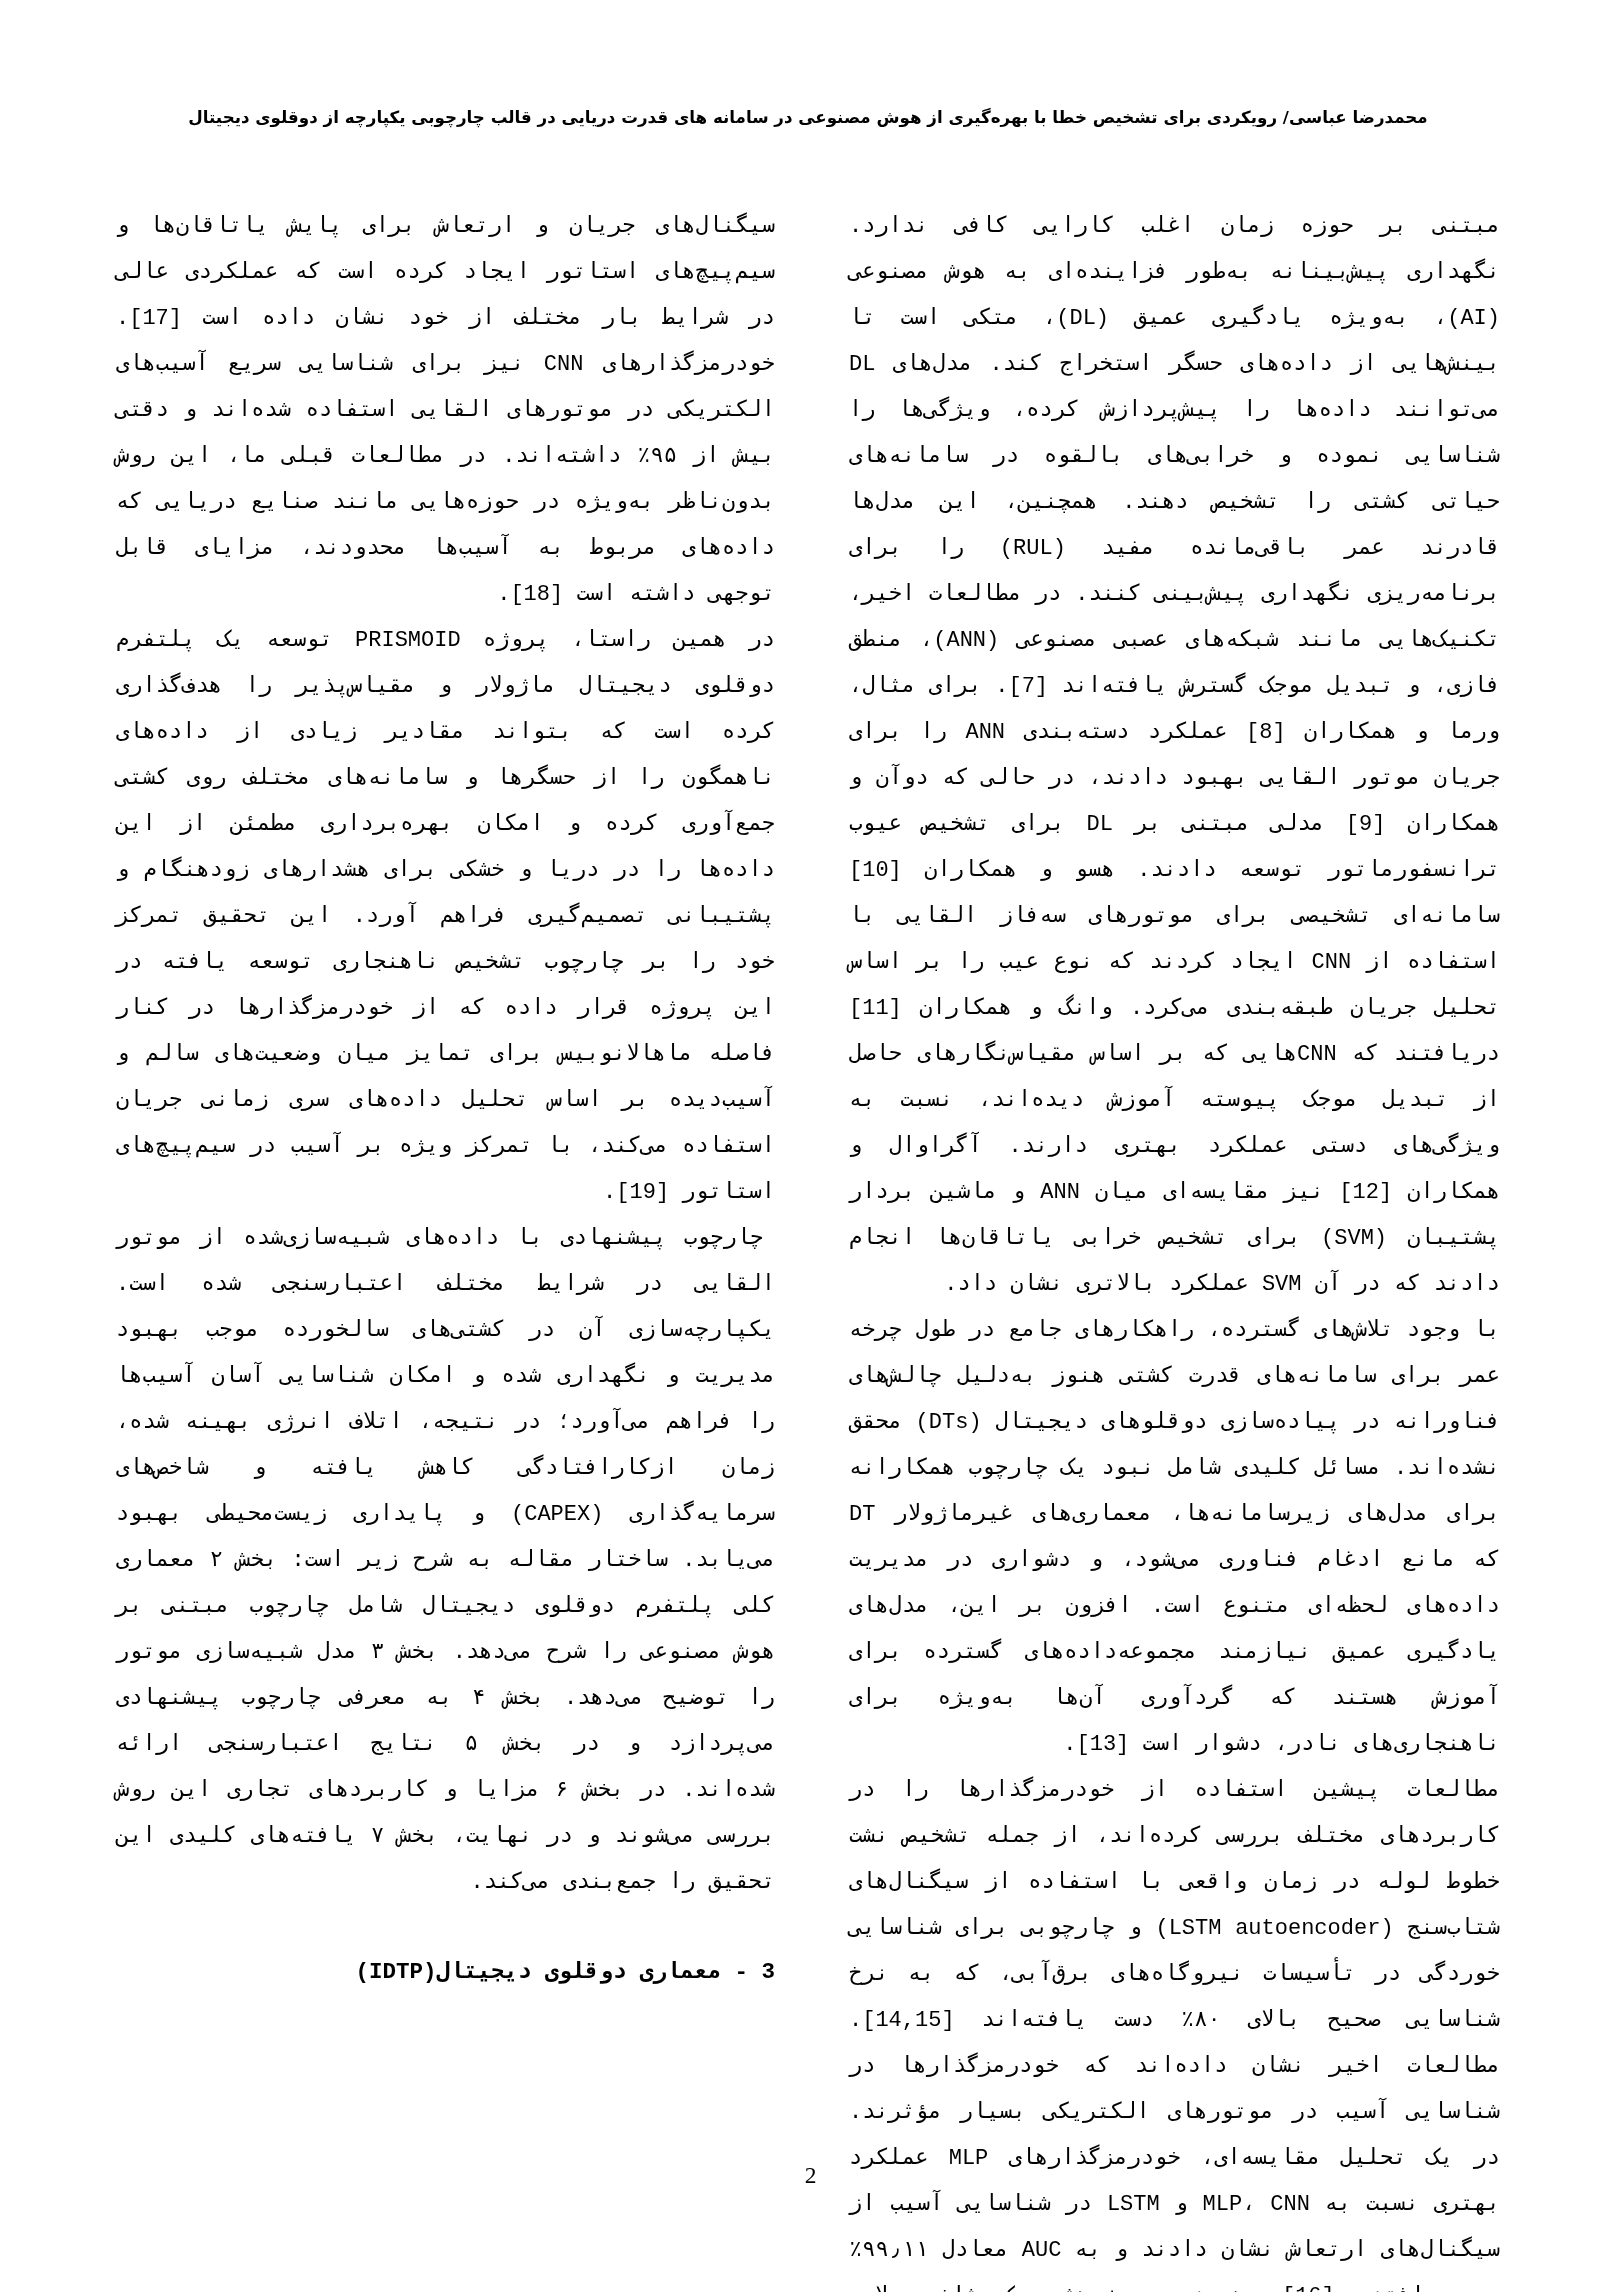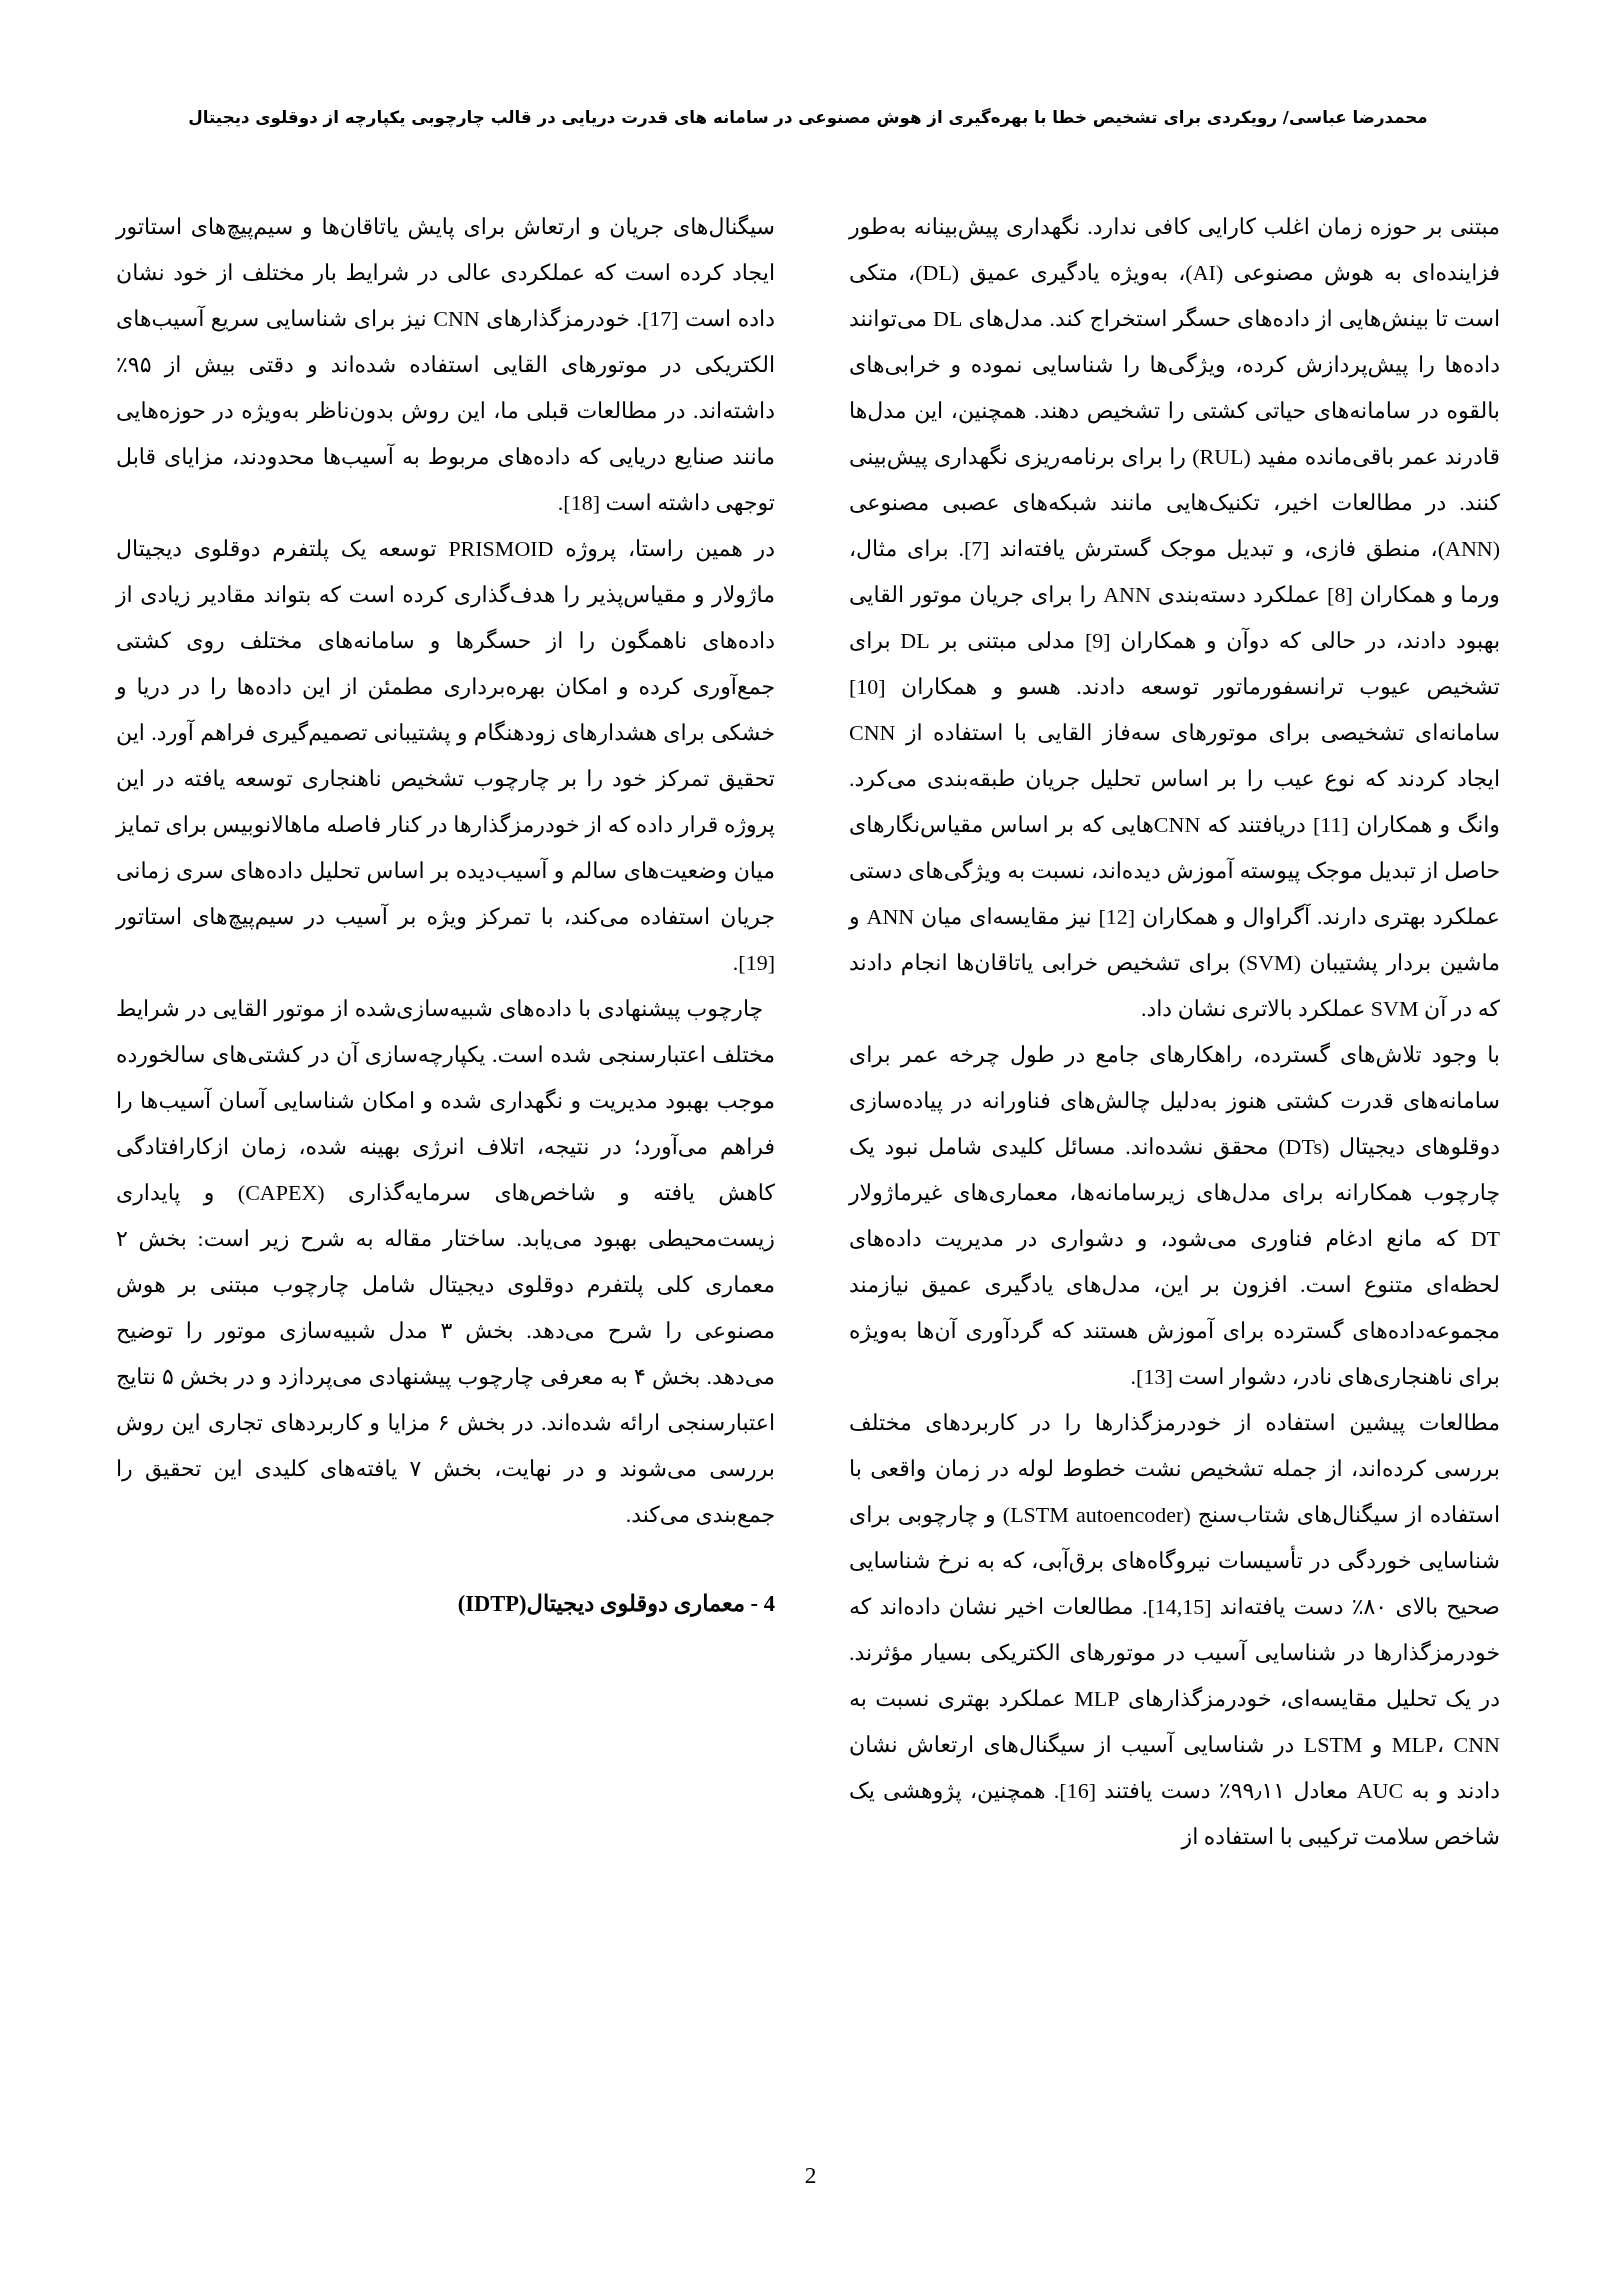--- a/index.html
+++ b/index.html
@@ -3,21 +3,21 @@
 <meta charset="utf-8">
 <style>
   html, body { margin: 0; padding: 0; background: #ffffff; }
   body { width: 1621px; height: 2293px; position: relative; overflow: hidden;
          font-family: "DejaVu Sans", sans-serif; color: #000; }
   .running-header { position: absolute; top: 104px; left: 116px; width: 1384px;
          text-align: center; direction: rtl; font-weight: bold; font-size: 16.7px;
          line-height: 27.4px; font-family: "DejaVu Sans", sans-serif; }
   .col { position: absolute; top: 204px; direction: rtl; text-align: justify;
          text-align-last: right; font-size: 22px; line-height: 46px;
-         font-family: Liberation Serif, serif; }
+         font-family: Liberation Mono, monospace; }
   .col-right { left: 849px; width: 651px; }
   .col-left  { left: 116px; width: 659px; }
   .col p { margin: 0; }
   .col p.indent { text-indent: 11.8px; }
   .heading { font-weight: bold; font-size: 22.5px; margin: 0; }
   .heading.h2 { margin-top: 43px; margin-bottom: 45px; }
   .heading.h3 { margin-bottom: 0; }
   .page-number { position: absolute; top: 2162px; left: 0; width: 1621px; text-align: center;
          font-family: "Liberation Serif", serif; font-size: 23.5px; }
 </style>
@@ -29,17 +29,17 @@
 <div class="col col-right">
   <p>مبتنی بر حوزه زمان اغلب کارایی کافی ندارد. نگهداری پیش‌بینانه به‌طور فزاینده‌ای به هوش مصنوعی (AI)، به‌ویژه یادگیری عمیق (DL)، متکی است تا بینش‌هایی از داده‌های حسگر استخراج کند. مدل‌های DL می‌توانند داده‌ها را پیش‌پردازش کرده، ویژگی‌ها را شناسایی نموده و خرابی‌های بالقوه در سامانه‌های حیاتی کشتی را تشخیص دهند. همچنین، این مدل‌ها قادرند عمر باقی‌مانده مفید (RUL) را برای برنامه‌ریزی نگهداری پیش‌بینی کنند. در مطالعات اخیر، تکنیک‌هایی مانند شبکه‌های عصبی مصنوعی (ANN)، منطق فازی، و تبدیل موجک گسترش یافته‌اند [7]. برای مثال، ورما و همکاران [8] عملکرد دسته‌بندی ANN را برای جریان موتور القایی بهبود دادند، در حالی که دوآن و همکاران [9] مدلی مبتنی بر DL برای تشخیص عیوب ترانسفورماتور توسعه دادند. هسو و همکاران [10] سامانه‌ای تشخیصی برای موتورهای سه‌فاز القایی با استفاده از CNN ایجاد کردند که نوع عیب را بر اساس تحلیل جریان طبقه‌بندی می‌کرد. وانگ و همکاران [11] دریافتند که CNNهایی که بر اساس مقیاس‌نگارهای حاصل از تبدیل موجک پیوسته آموزش دیده‌اند، نسبت به ویژگی‌های دستی عملکرد بهتری دارند. آگراوال و همکاران [12] نیز مقایسه‌ای میان ANN و ماشین بردار پشتیبان (SVM) برای تشخیص خرابی یاتاقان‌ها انجام دادند که در آن SVM عملکرد بالاتری نشان داد.</p>
   <p>با وجود تلاش‌های گسترده، راهکارهای جامع در طول چرخه عمر برای سامانه‌های قدرت کشتی هنوز به‌دلیل چالش‌های فناورانه در پیاده‌سازی دوقلوهای دیجیتال (DTs) محقق نشده‌اند. مسائل کلیدی شامل نبود یک چارچوب همکارانه برای مدل‌های زیرسامانه‌ها، معماری‌های غیرماژولار DT که مانع ادغام فناوری می‌شود، و دشواری در مدیریت داده‌های لحظه‌ای متنوع است. افزون بر این، مدل‌های یادگیری عمیق نیازمند مجموعه‌داده‌های گسترده برای آموزش هستند که گردآوری آن‌ها به‌ویژه برای ناهنجاری‌های نادر، دشوار است [13].</p>
   <p>مطالعات پیشین استفاده از خودرمزگذارها را در کاربردهای مختلف بررسی کرده‌اند، از جمله تشخیص نشت خطوط لوله در زمان واقعی با استفاده از سیگنال‌های شتاب‌سنج (LSTM autoencoder) و چارچوبی برای شناسایی خوردگی در تأسیسات نیروگاه‌های برق‌آبی، که به نرخ شناسایی صحیح بالای ۸۰٪ دست یافته‌اند [14,15]. مطالعات اخیر نشان داده‌اند که خودرمزگذارها در شناسایی آسیب در موتورهای الکتریکی بسیار مؤثرند. در یک تحلیل مقایسه‌ای، خودرمزگذارهای MLP عملکرد بهتری نسبت به MLP، CNN و LSTM در شناسایی آسیب از سیگنال‌های ارتعاش نشان دادند و به AUC معادل ۹۹٫۱۱٪ دست یافتند [16]. همچنین، پژوهشی یک شاخص سلامت ترکیبی با استفاده از</p>
 </div>
 
 <div class="col col-left">
   <p>سیگنال‌های جریان و ارتعاش برای پایش یاتاقان‌ها و سیم‌پیچ‌های استاتور ایجاد کرده است که عملکردی عالی در شرایط بار مختلف از خود نشان داده است [17]. خودرمزگذارهای CNN نیز برای شناسایی سریع آسیب‌های الکتریکی در موتورهای القایی استفاده شده‌اند و دقتی بیش از ۹۵٪ داشته‌اند. در مطالعات قبلی ما، این روش بدون‌ناظر به‌ویژه در حوزه‌هایی مانند صنایع دریایی که داده‌های مربوط به آسیب‌ها محدودند، مزایای قابل توجهی داشته است [18].</p>
   <p>در همین راستا، پروژه PRISMOID توسعه یک پلتفرم دوقلوی دیجیتال ماژولار و مقیاس‌پذیر را هدف‌گذاری کرده است که بتواند مقادیر زیادی از داده‌های ناهمگون را از حسگرها و سامانه‌های مختلف روی کشتی جمع‌آوری کرده و امکان بهره‌برداری مطمئن از این داده‌ها را در دریا و خشکی برای هشدارهای زودهنگام و پشتیبانی تصمیم‌گیری فراهم آورد. این تحقیق تمرکز خود را بر چارچوب تشخیص ناهنجاری توسعه یافته در این پروژه قرار داده که از خودرمزگذارها در کنار فاصله ماهالانوبیس برای تمایز میان وضعیت‌های سالم و آسیب‌دیده بر اساس تحلیل داده‌های سری زمانی جریان استفاده می‌کند، با تمرکز ویژه بر آسیب در سیم‌پیچ‌های استاتور [19].</p>
   <p class="indent">چارچوب پیشنهادی با داده‌های شبیه‌سازی‌شده از موتور القایی در شرایط مختلف اعتبارسنجی شده است. یکپارچه‌سازی آن در کشتی‌های سالخورده موجب بهبود مدیریت و نگهداری شده و امکان شناسایی آسان آسیب‌ها را فراهم می‌آورد؛ در نتیجه، اتلاف انرژی بهینه شده، زمان ازکارافتادگی کاهش یافته و شاخص‌های سرمایه‌گذاری (CAPEX) و پایداری زیست‌محیطی بهبود می‌یابد. ساختار مقاله به شرح زیر است: بخش ۲ معماری کلی پلتفرم دوقلوی دیجیتال شامل چارچوب مبتنی بر هوش مصنوعی را شرح می‌دهد. بخش ۳ مدل شبیه‌سازی موتور را توضیح می‌دهد. بخش ۴ به معرفی چارچوب پیشنهادی می‌پردازد و در بخش ۵ نتایج اعتبارسنجی ارائه شده‌اند. در بخش ۶ مزایا و کاربردهای تجاری این روش بررسی می‌شوند و در نهایت، بخش ۷ یافته‌های کلیدی این تحقیق را جمع‌بندی می‌کند.</p>
-  <h2 class="heading h2">4 - معماری دوقلوی دیجیتال(IDTP)</h2>
+  <h2 class="heading h2">3 - معماری دوقلوی دیجیتال(IDTP)</h2>
 </div>
 
 <div class="page-number">2</div>
 
 
 </body></html>

